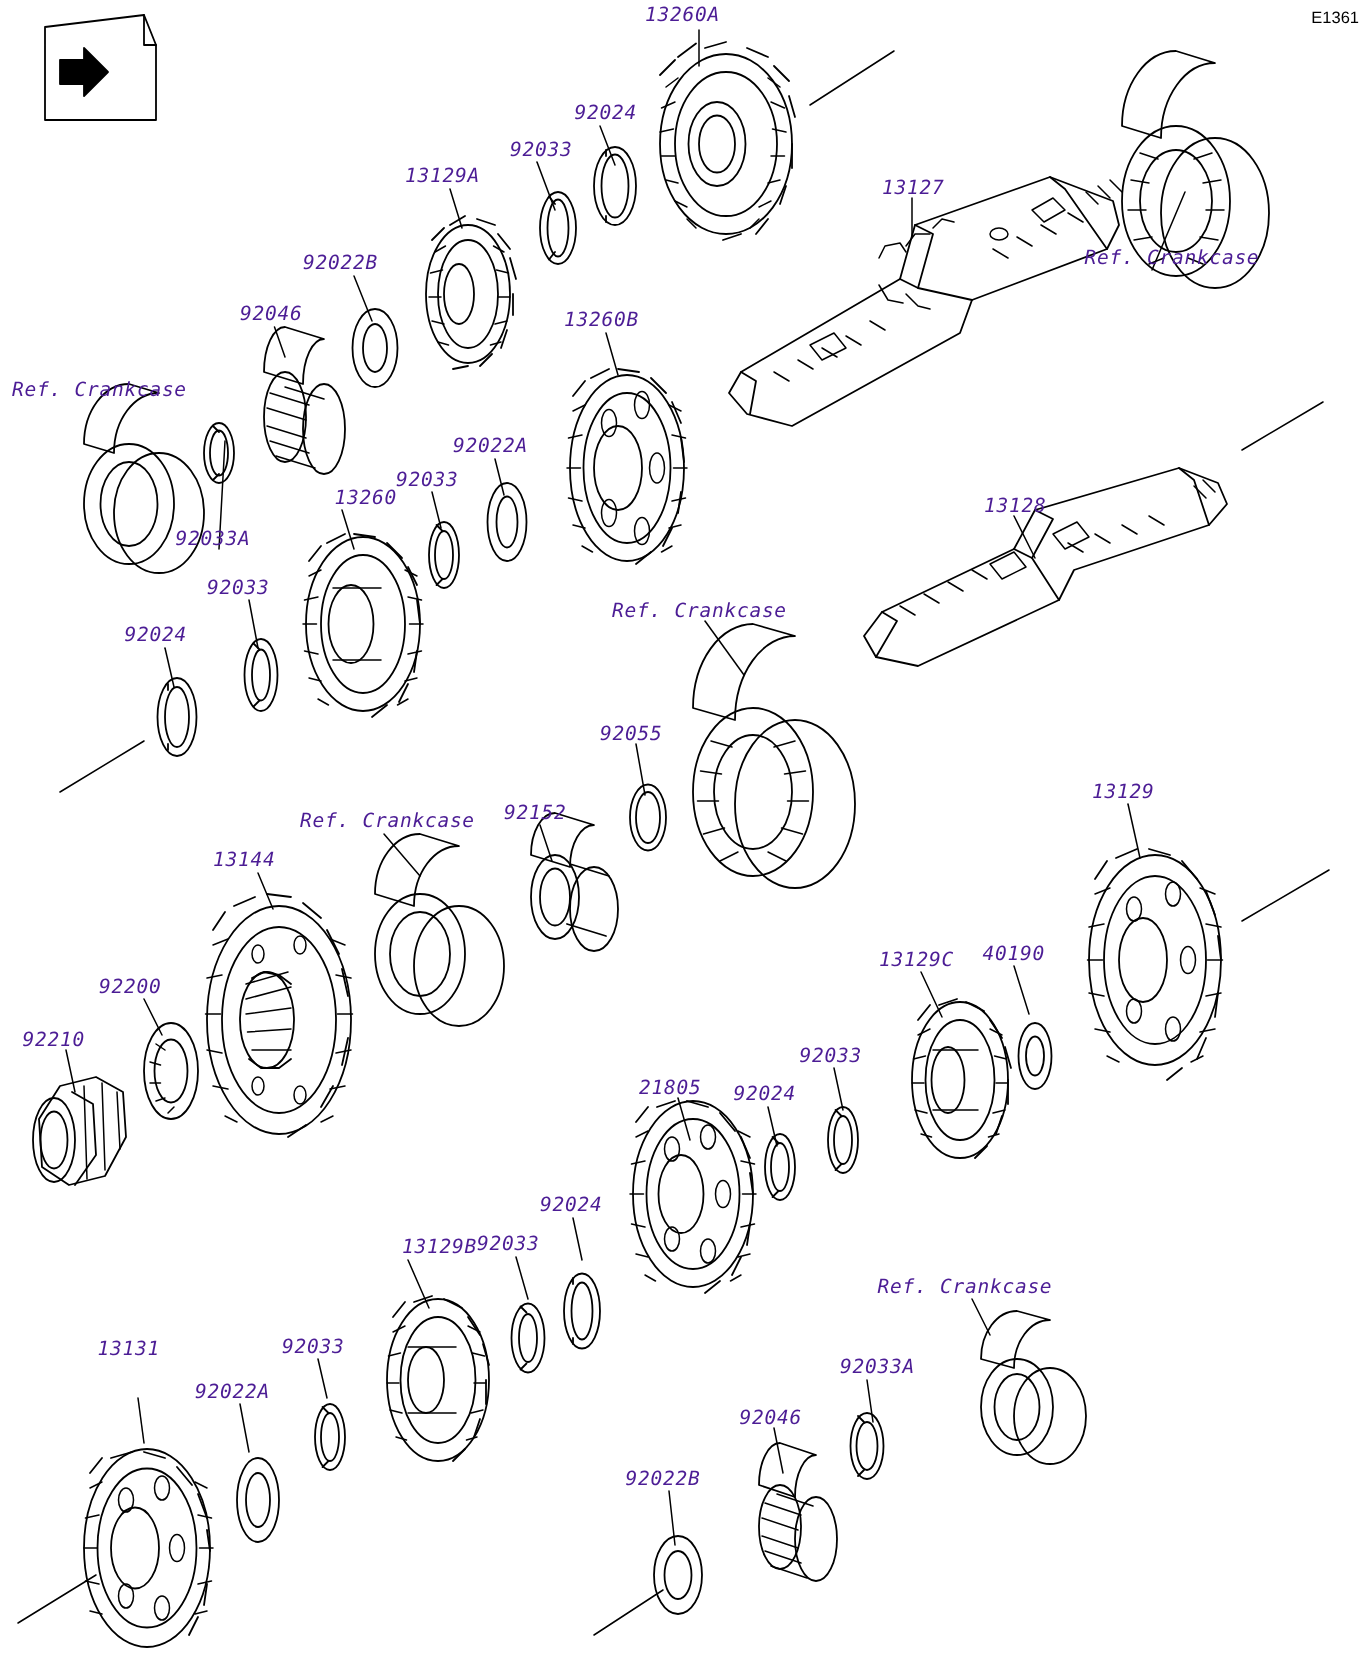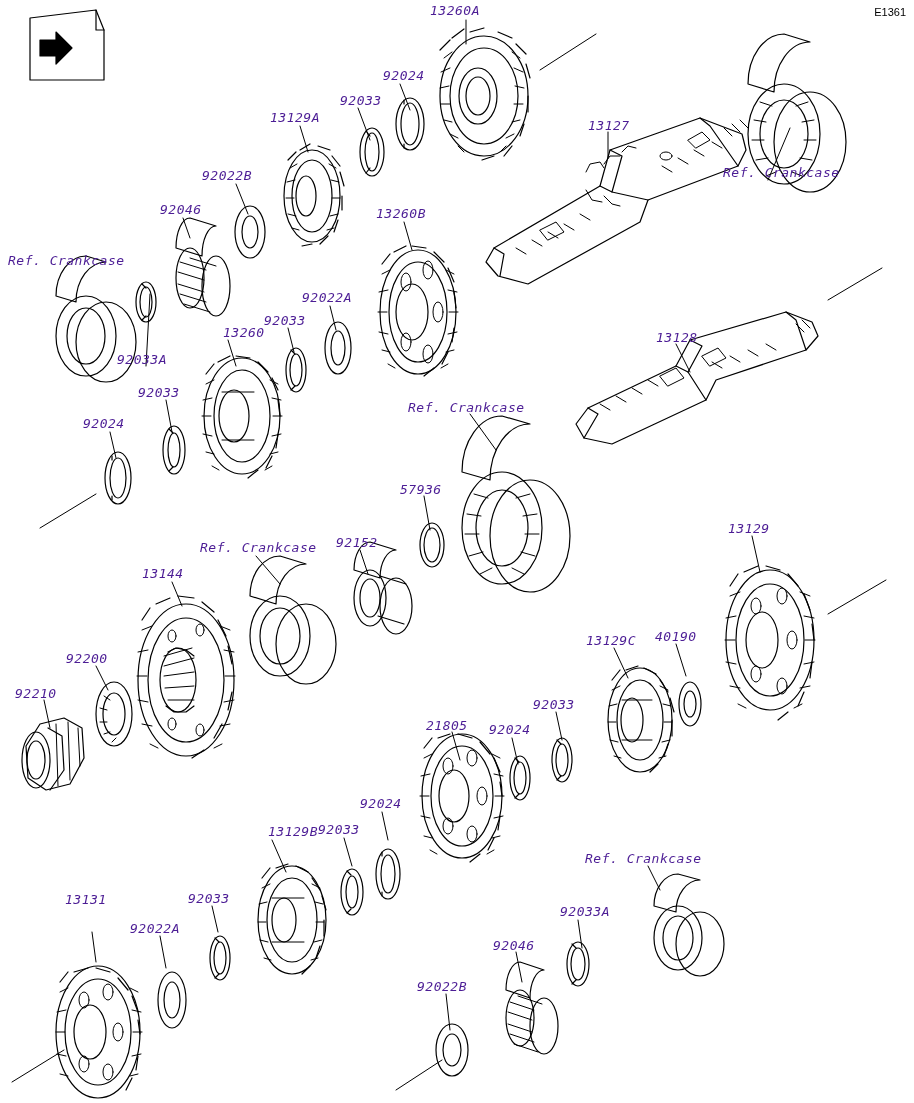--- a/index.html
+++ b/index.html
@@ -472,21 +472,21 @@
     <div class="lbl" style="left: 376px; top: 206px;">13260B</div>
     <div class="lbl ref" style="left: 8px; top: 253px;">Ref. Crankcase</div>
     <div class="lbl" style="left: 302px; top: 290px;">92022A</div>
     <div class="lbl" style="left: 200px; top: 325px; margin-left: 23px;">13260</div>
     <div class="lbl" style="left: 264px; top: 313px;">92033</div>
     <div class="lbl" style="left: 656px; top: 330px;">13128</div>
     <div class="lbl" style="left: 117px; top: 352px;">92033A</div>
     <div class="lbl" style="left: 138px; top: 385px;">92033</div>
     <div class="lbl ref" style="left: 408px; top: 400px;">Ref. Crankcase</div>
     <div class="lbl" style="left: 83px; top: 416px;">92024</div>
-    <div class="lbl" style="left: 400px; top: 482px;">57936</div>
+    <div class="lbl" style="left: 400px; top: 482px;">92055</div>
     <div class="lbl" style="left: 336px; top: 535px;">92152</div>
     <div class="lbl" style="left: 728px; top: 521px;">13129</div>
     <div class="lbl ref" style="left: 200px; top: 540px;">Ref. Crankcase</div>
     <div class="lbl" style="left: 142px; top: 566px;">13144</div>
     <div class="lbl" style="left: 586px; top: 633px;">13129C</div>
     <div class="lbl" style="left: 655px; top: 629px;">40190</div>
     <div class="lbl" style="left: 66px; top: 651px;">92200</div>
     <div class="lbl" style="left: 15px; top: 686px;">92210</div>
     <div class="lbl" style="left: 533px; top: 697px;">92033</div>
     <div class="lbl" style="left: 426px; top: 718px;">21805</div>

